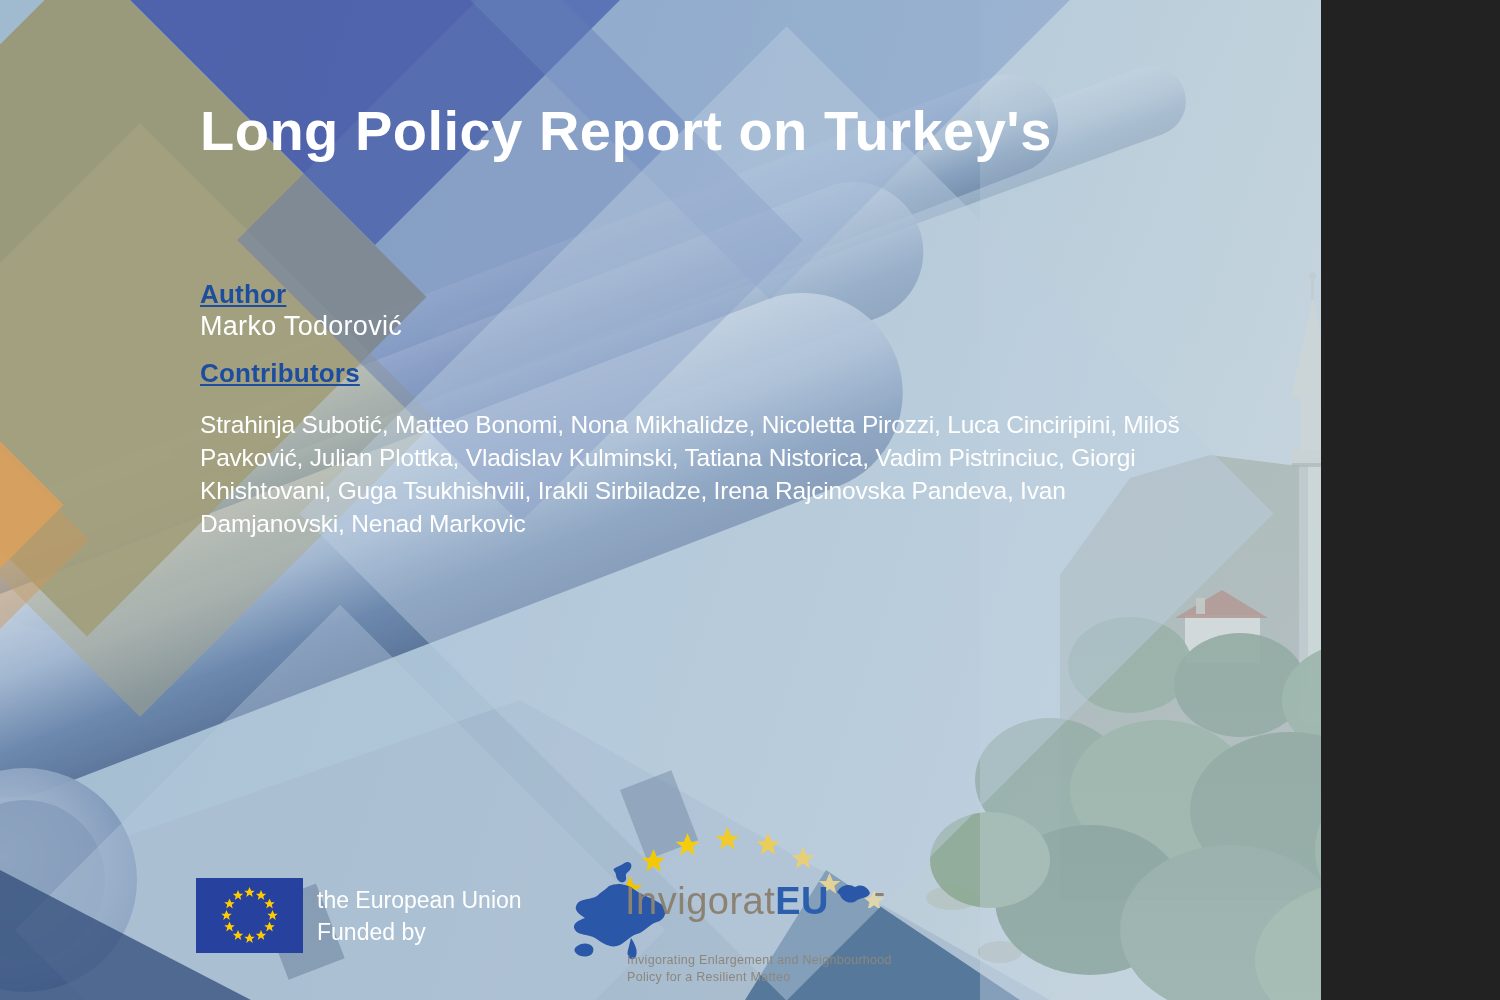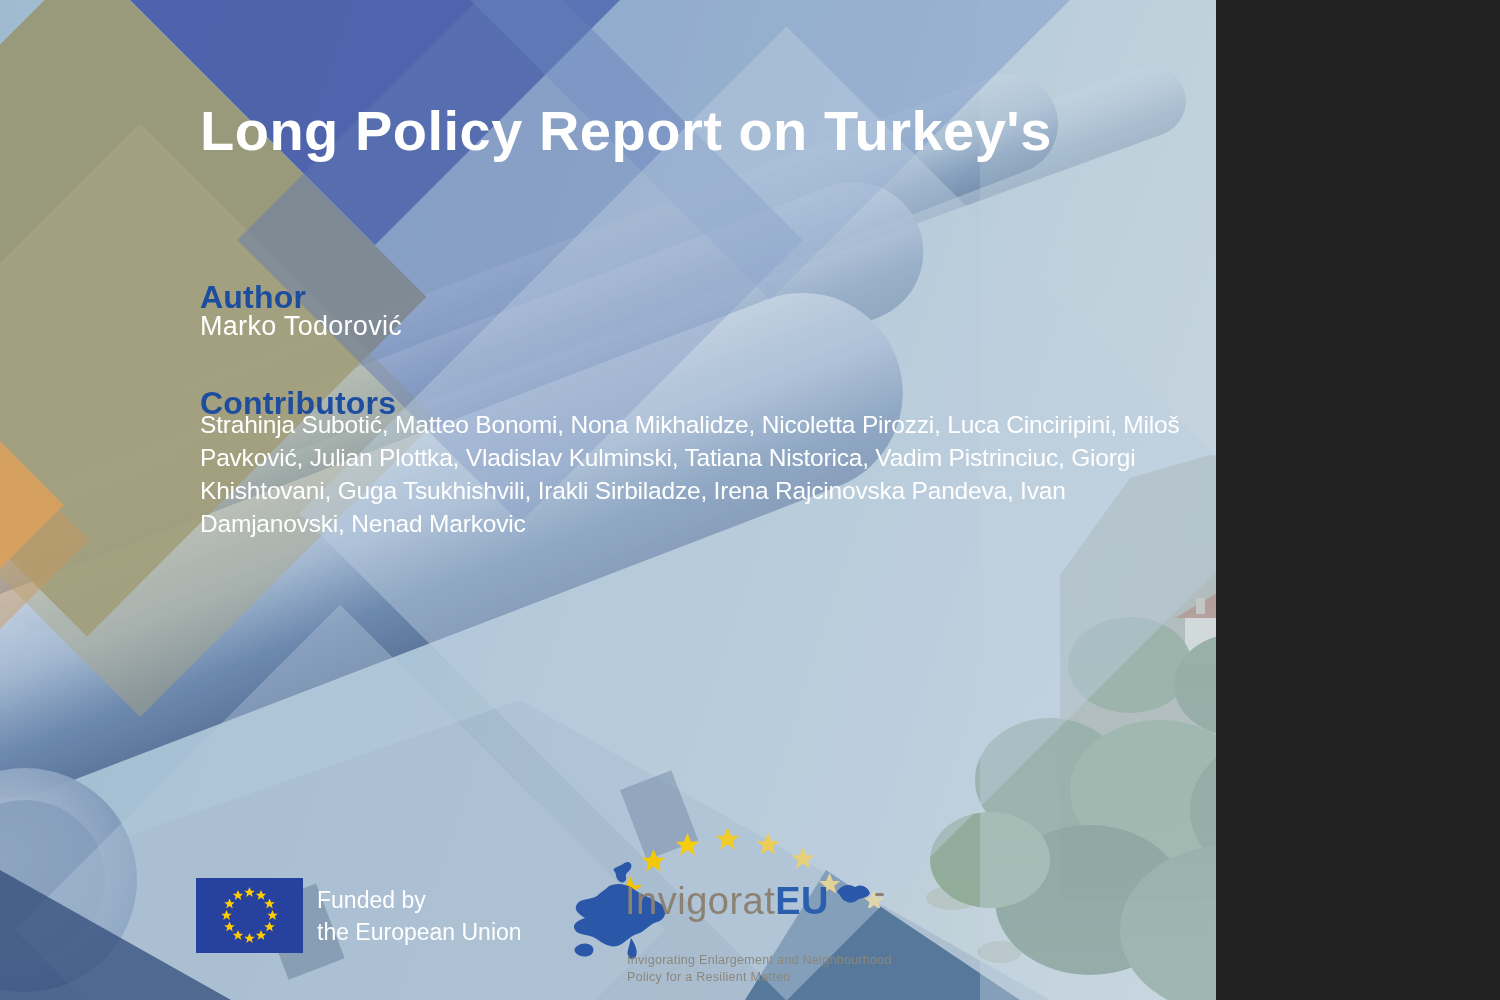--- a/index.html
+++ b/index.html
@@ -1,17 +1,17 @@
 <!DOCTYPE html>
 <html><head>
 <meta charset="utf-8">
 <style>
   html,body{margin:0;padding:0;background:#222;}
   .canvas{
-    position:relative;width:1216px;height:1000px;overflow:hidden;
+    position:relative;width:1321px;height:1000px;overflow:hidden;
     font-family:"Liberation Sans","DejaVu Sans",sans-serif;
     background:linear-gradient(108deg,#9db8cf 0%,#a9c2d4 40%,#b7ccd8 65%,#c6d5dc 85%,#cfdade 100%);
   }
   .scene{position:absolute;inset:0;}
   
   .haze-all{position:absolute;inset:0;background:rgba(178,200,220,0.16);}
   .haze-right{position:absolute;left:980px;top:0;right:0;bottom:0;
     background:linear-gradient(to bottom,rgba(198,215,228,0.22),rgba(200,216,228,0.42));}
   
   .dm{position:absolute;transform:rotate(45deg);}
@@ -22,24 +22,24 @@
   .d-bluetop{left:558px;top:-212px;width:424px;height:424px;background:rgba(110,140,195,0.40);}
   .d-contrib{left:442px;top:169px;width:689px;height:689px;background:rgba(188,207,223,0.45);}
   .d-palebl{left:110px;top:700px;width:460px;height:460px;background:rgba(185,203,220,0.38);}
   .d-orange{left:-45px;top:460px;width:90px;height:90px;background:rgba(215,160,95,0.95);}
   .d-orange2{left:-80px;top:470px;width:140px;height:140px;background:rgba(205,150,90,0.45);}
   .wedge-dark-bl{position:absolute;inset:0;background:rgba(44,72,118,0.72);
     clip-path:polygon(0 87%,19% 100%,0 100%);}
   
   .title{position:absolute;left:200px;top:88px;color:#fff;font-weight:bold;
     font-size:56px;line-height:85px;letter-spacing:0.5px;white-space:nowrap;}
-  .label{position:absolute;left:200px;color:#1d4d9f;font-size:32px;font-weight:bold;letter-spacing:0.2px;}
+  .label{position:absolute;left:200px;color:#1d4d9f;font-size:26px;font-weight:bold;letter-spacing:0.2px;text-decoration:underline;}
   .author-label{top:279px;}
   .author-name{position:absolute;left:200px;top:311px;color:#fff;font-size:27px;letter-spacing:0.3px;text-align:center;}
-  .contrib-label{top:385px;}
+  .contrib-label{top:358px;}
   .contrib-names{position:absolute;left:200px;top:408px;width:1010px;color:#fff;
     font-size:24.5px;line-height:33px;letter-spacing:-0.2px;}
   
   .eu-flag{position:absolute;left:196px;top:878px;width:107px;height:75px;}
   .funded{position:absolute;left:317px;top:884px;color:#fff;font-size:23px;line-height:32px;}
   
   .logo{position:absolute;left:565px;top:808px;width:340px;height:180px;}
   .logo-stars{position:absolute;left:40px;top:10px;width:290px;height:90px;}
   .logo-map{position:absolute;left:0px;top:50px;width:130px;height:125px;}
   .logo-wordmark{position:absolute;left:60px;top:72px;font-size:38px;letter-spacing:0.5px;white-space:nowrap;}
@@ -174,22 +174,22 @@
       <use href="#star5" x="59.5" y="52" width="11" height="11"></use>
       <use href="#star5" x="48" y="55" width="11" height="11"></use>
       <use href="#star5" x="36.5" y="52" width="11" height="11"></use>
       <use href="#star5" x="28" y="43.5" width="11" height="11"></use>
       <use href="#star5" x="25" y="32" width="11" height="11"></use>
       <use href="#star5" x="28" y="20.5" width="11" height="11"></use>
       <use href="#star5" x="36.5" y="12" width="11" height="11"></use>
     </g>
   </svg>
   <div class="funded">
+    <div>the European Union</div>
     <div>Funded by</div>
-    <div>the European Union</div>
   </div>
 
   <div class="logo">
     <svg class="logo-stars" viewBox="0 0 290 90">
       <use href="#star5" x="12" y="58" width="26" height="26" fill="#f2c400"></use>
       <use href="#star5" x="36" y="31" width="25" height="25" fill="#f3c804"></use>
       <use href="#star5" x="70" y="15" width="25" height="25" fill="#f4cd11"></use>
       <use href="#star5" x="110" y="9" width="25" height="25" fill="#f0cb2a"></use>
       <use href="#star5" x="151" y="15" width="24" height="24" fill="#edcd55"></use>
       <use href="#star5" x="186" y="29" width="24" height="24" fill="#e7cf78"></use>

